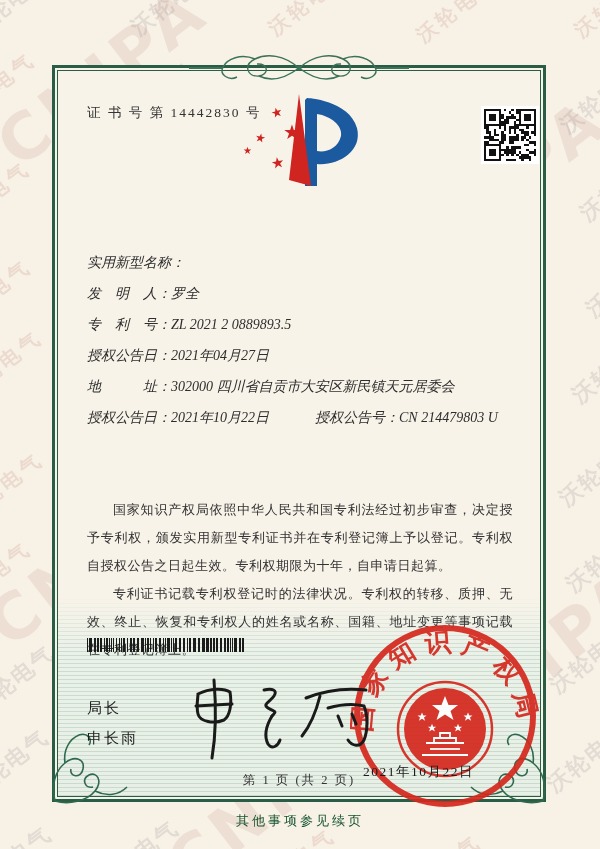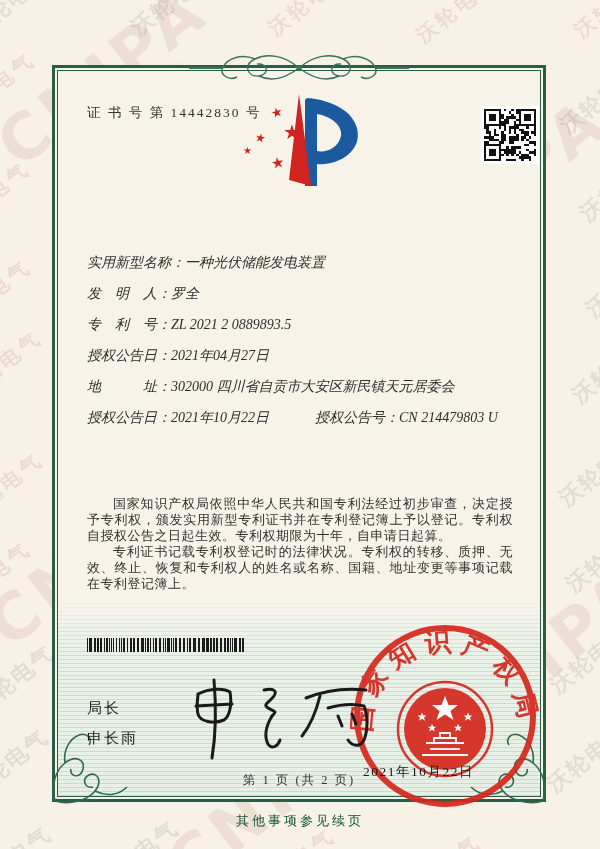--- a/index.html
+++ b/index.html
@@ -57,21 +57,21 @@
   
   #fields { position:absolute; left:32px; right:30px; top:186px; z-index:4;font-style:italic; }
   .field-row { display:flex; font-size:14px; line-height:18px; margin-bottom:13px; color:#2d2d2d; }
   .field-label { white-space:pre; }
   .field-value { white-space:pre; }
   .field-pair2 { margin-left:46px; display:flex; }
 
   
   #paras { position:absolute; left:32px; right:30px; top:428px; z-index:4; }
   #paras p {
-    font-size:13px; line-height:16px; text-indent:2em; text-align:justify;
+    font-size:13px; line-height:28px; text-indent:2em; text-align:justify;
     color:#323232; letter-spacing:.5px;
   }
 
   
   #barcode { position:absolute; left:32px; top:570px; width:160px; height:14px; z-index:4; }
   #officer { position:absolute; left:32px; top:625px; font-size:15px; line-height:30px; color:#1d1d1d; z-index:5; letter-spacing:2px; }
   #signature { position:absolute; left:125px; top:596px; width:210px; height:105px; z-index:5; }
 
   #seal { position:absolute; left:295px; top:553px; width:190px; height:190px; z-index:4; opacity:.92; }
   #seal svg { display:block; }
@@ -351,21 +351,20 @@
         <rect x="0" y="14" width="7" height="7" fill="#111"></rect>
         <rect x="1" y="15" width="5" height="5" fill="#fff"></rect>
         <rect x="2" y="16" width="3" height="3" fill="#111"></rect>
       </svg>
     </div>
 
 
   <div id="fields">
       <div class="field-row">
         <span class="field-label">实用新型名称：</span>
-        <span class="field-value">一种光伏储能发电装置</span>
       </div>
       <div class="field-row">
         <span class="field-label">发　明　人：</span>
         <span class="field-value">罗全</span>
       </div>
       <div class="field-row">
         <span class="field-label">专　利　号：</span>
         <span class="field-value">ZL 2021 2 0889893.5</span>
       </div>
       <div class="field-row">

